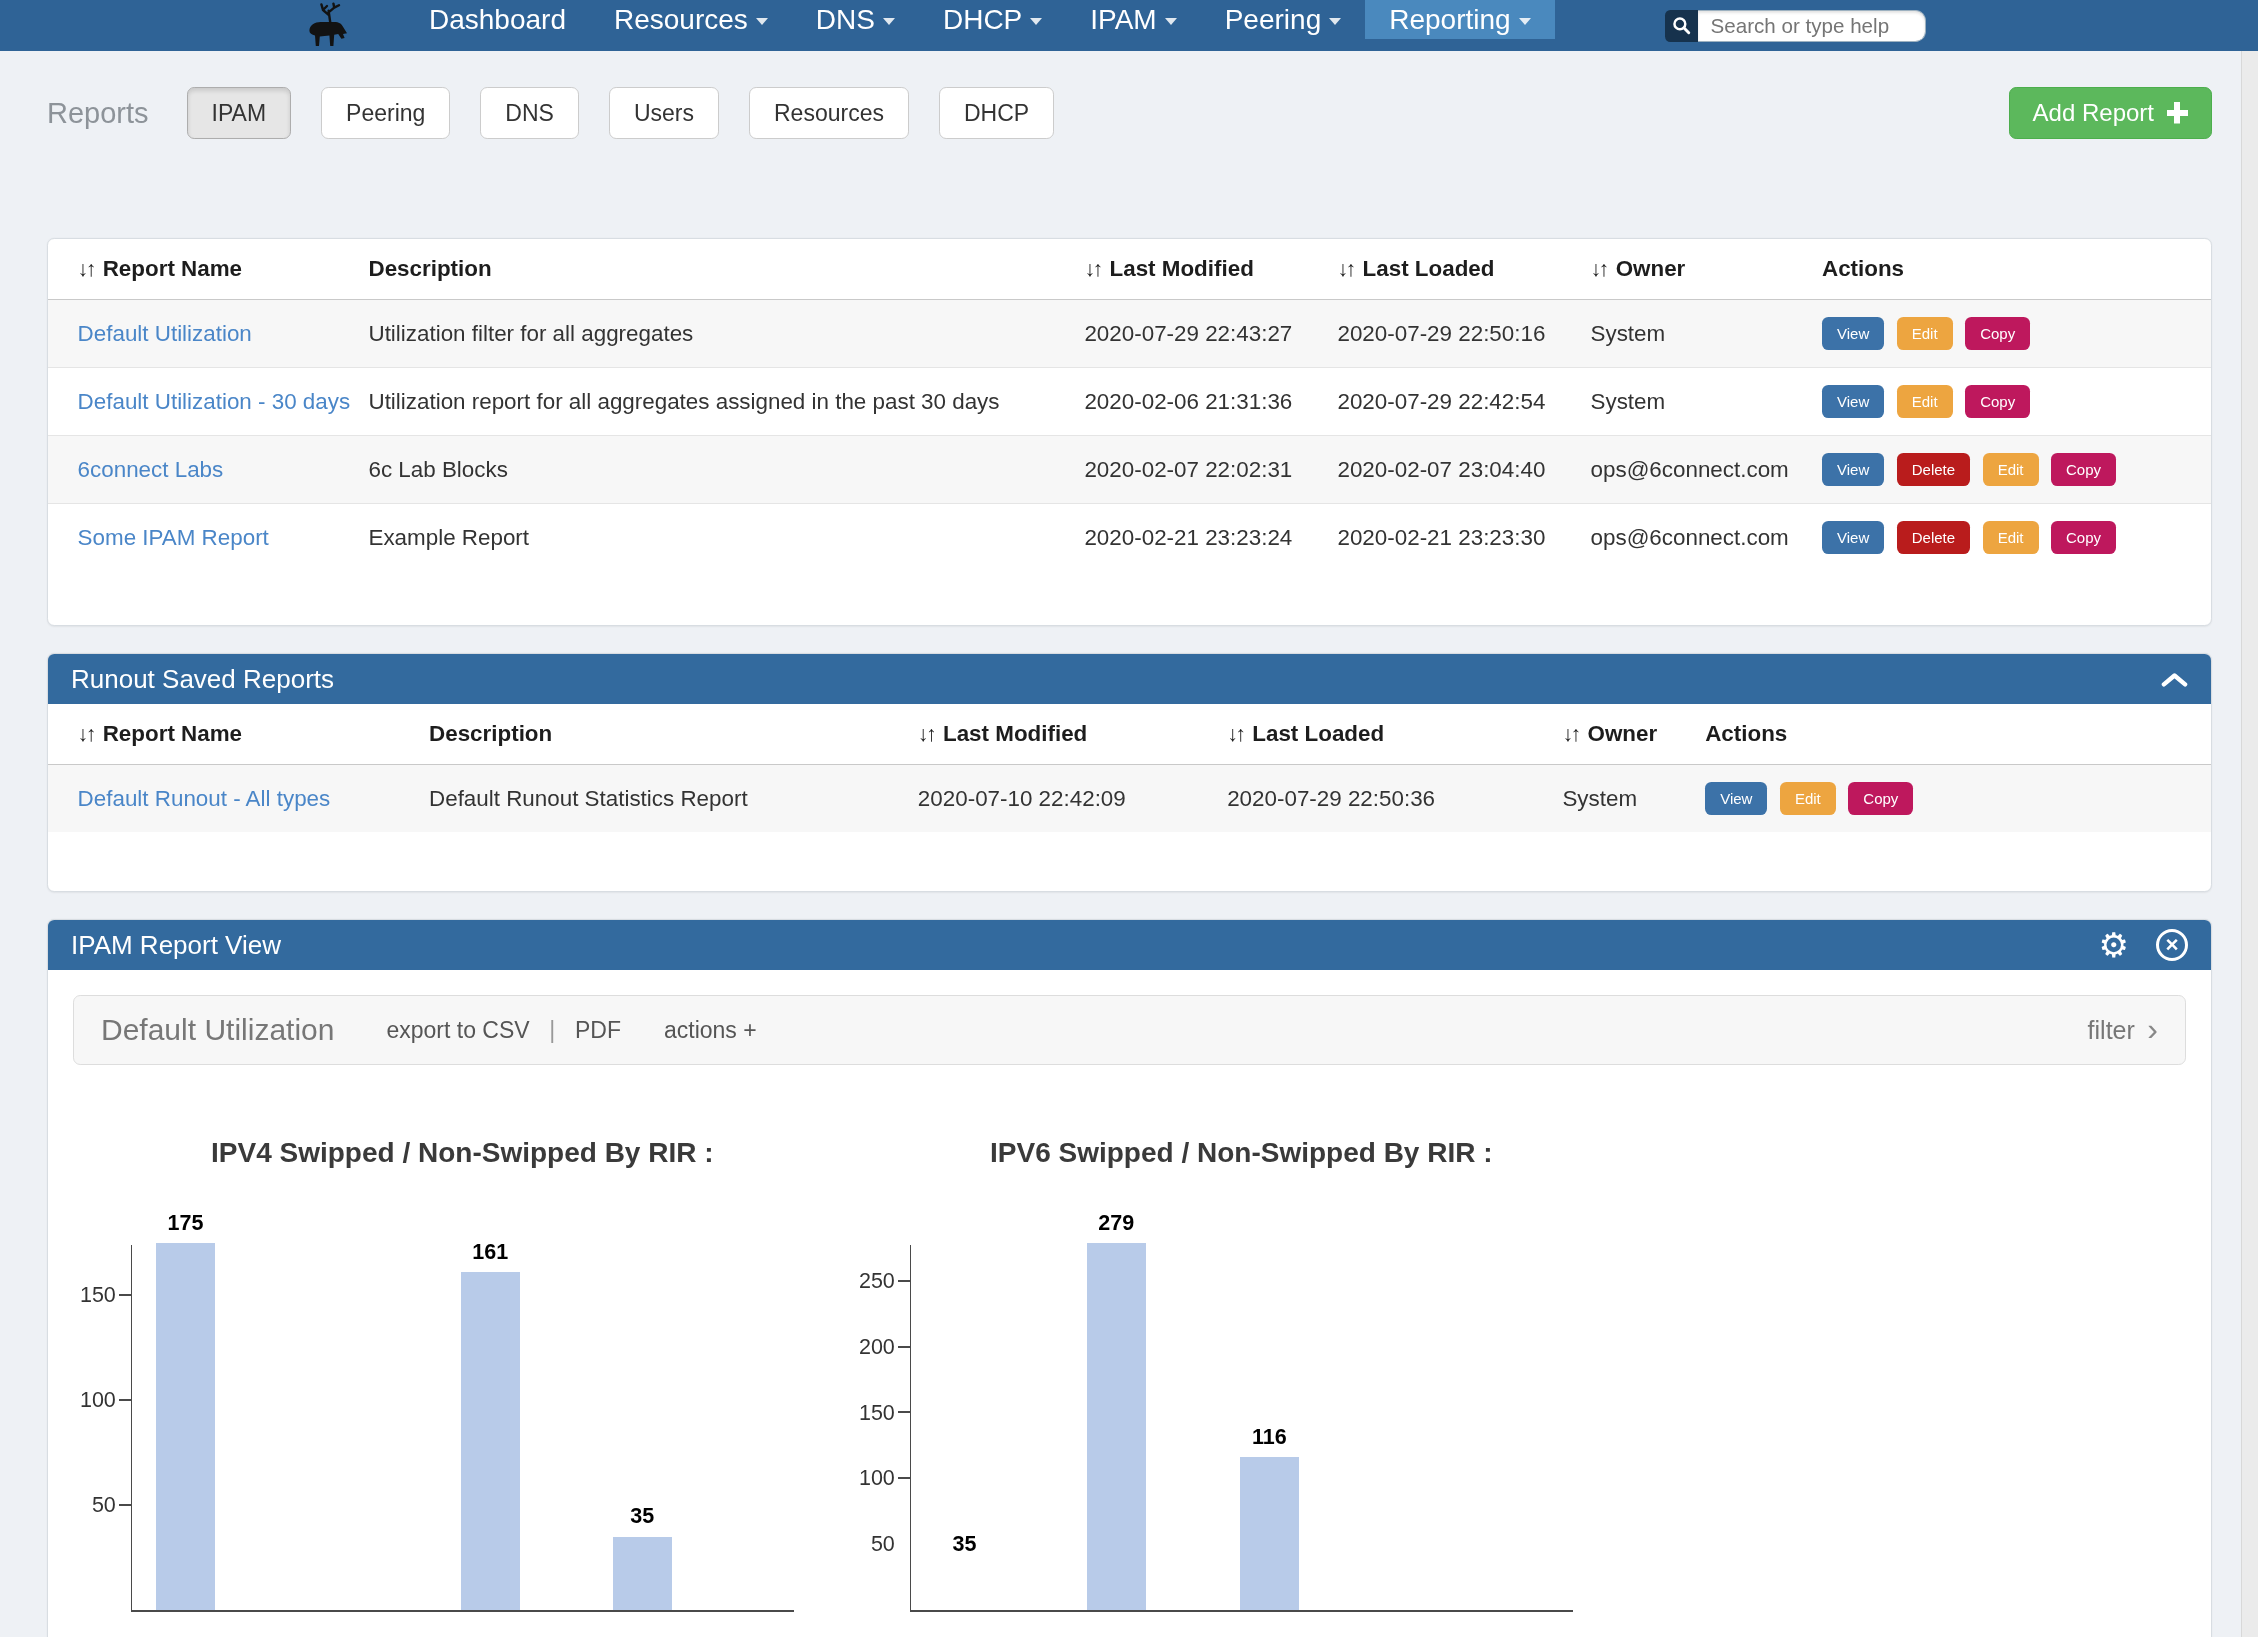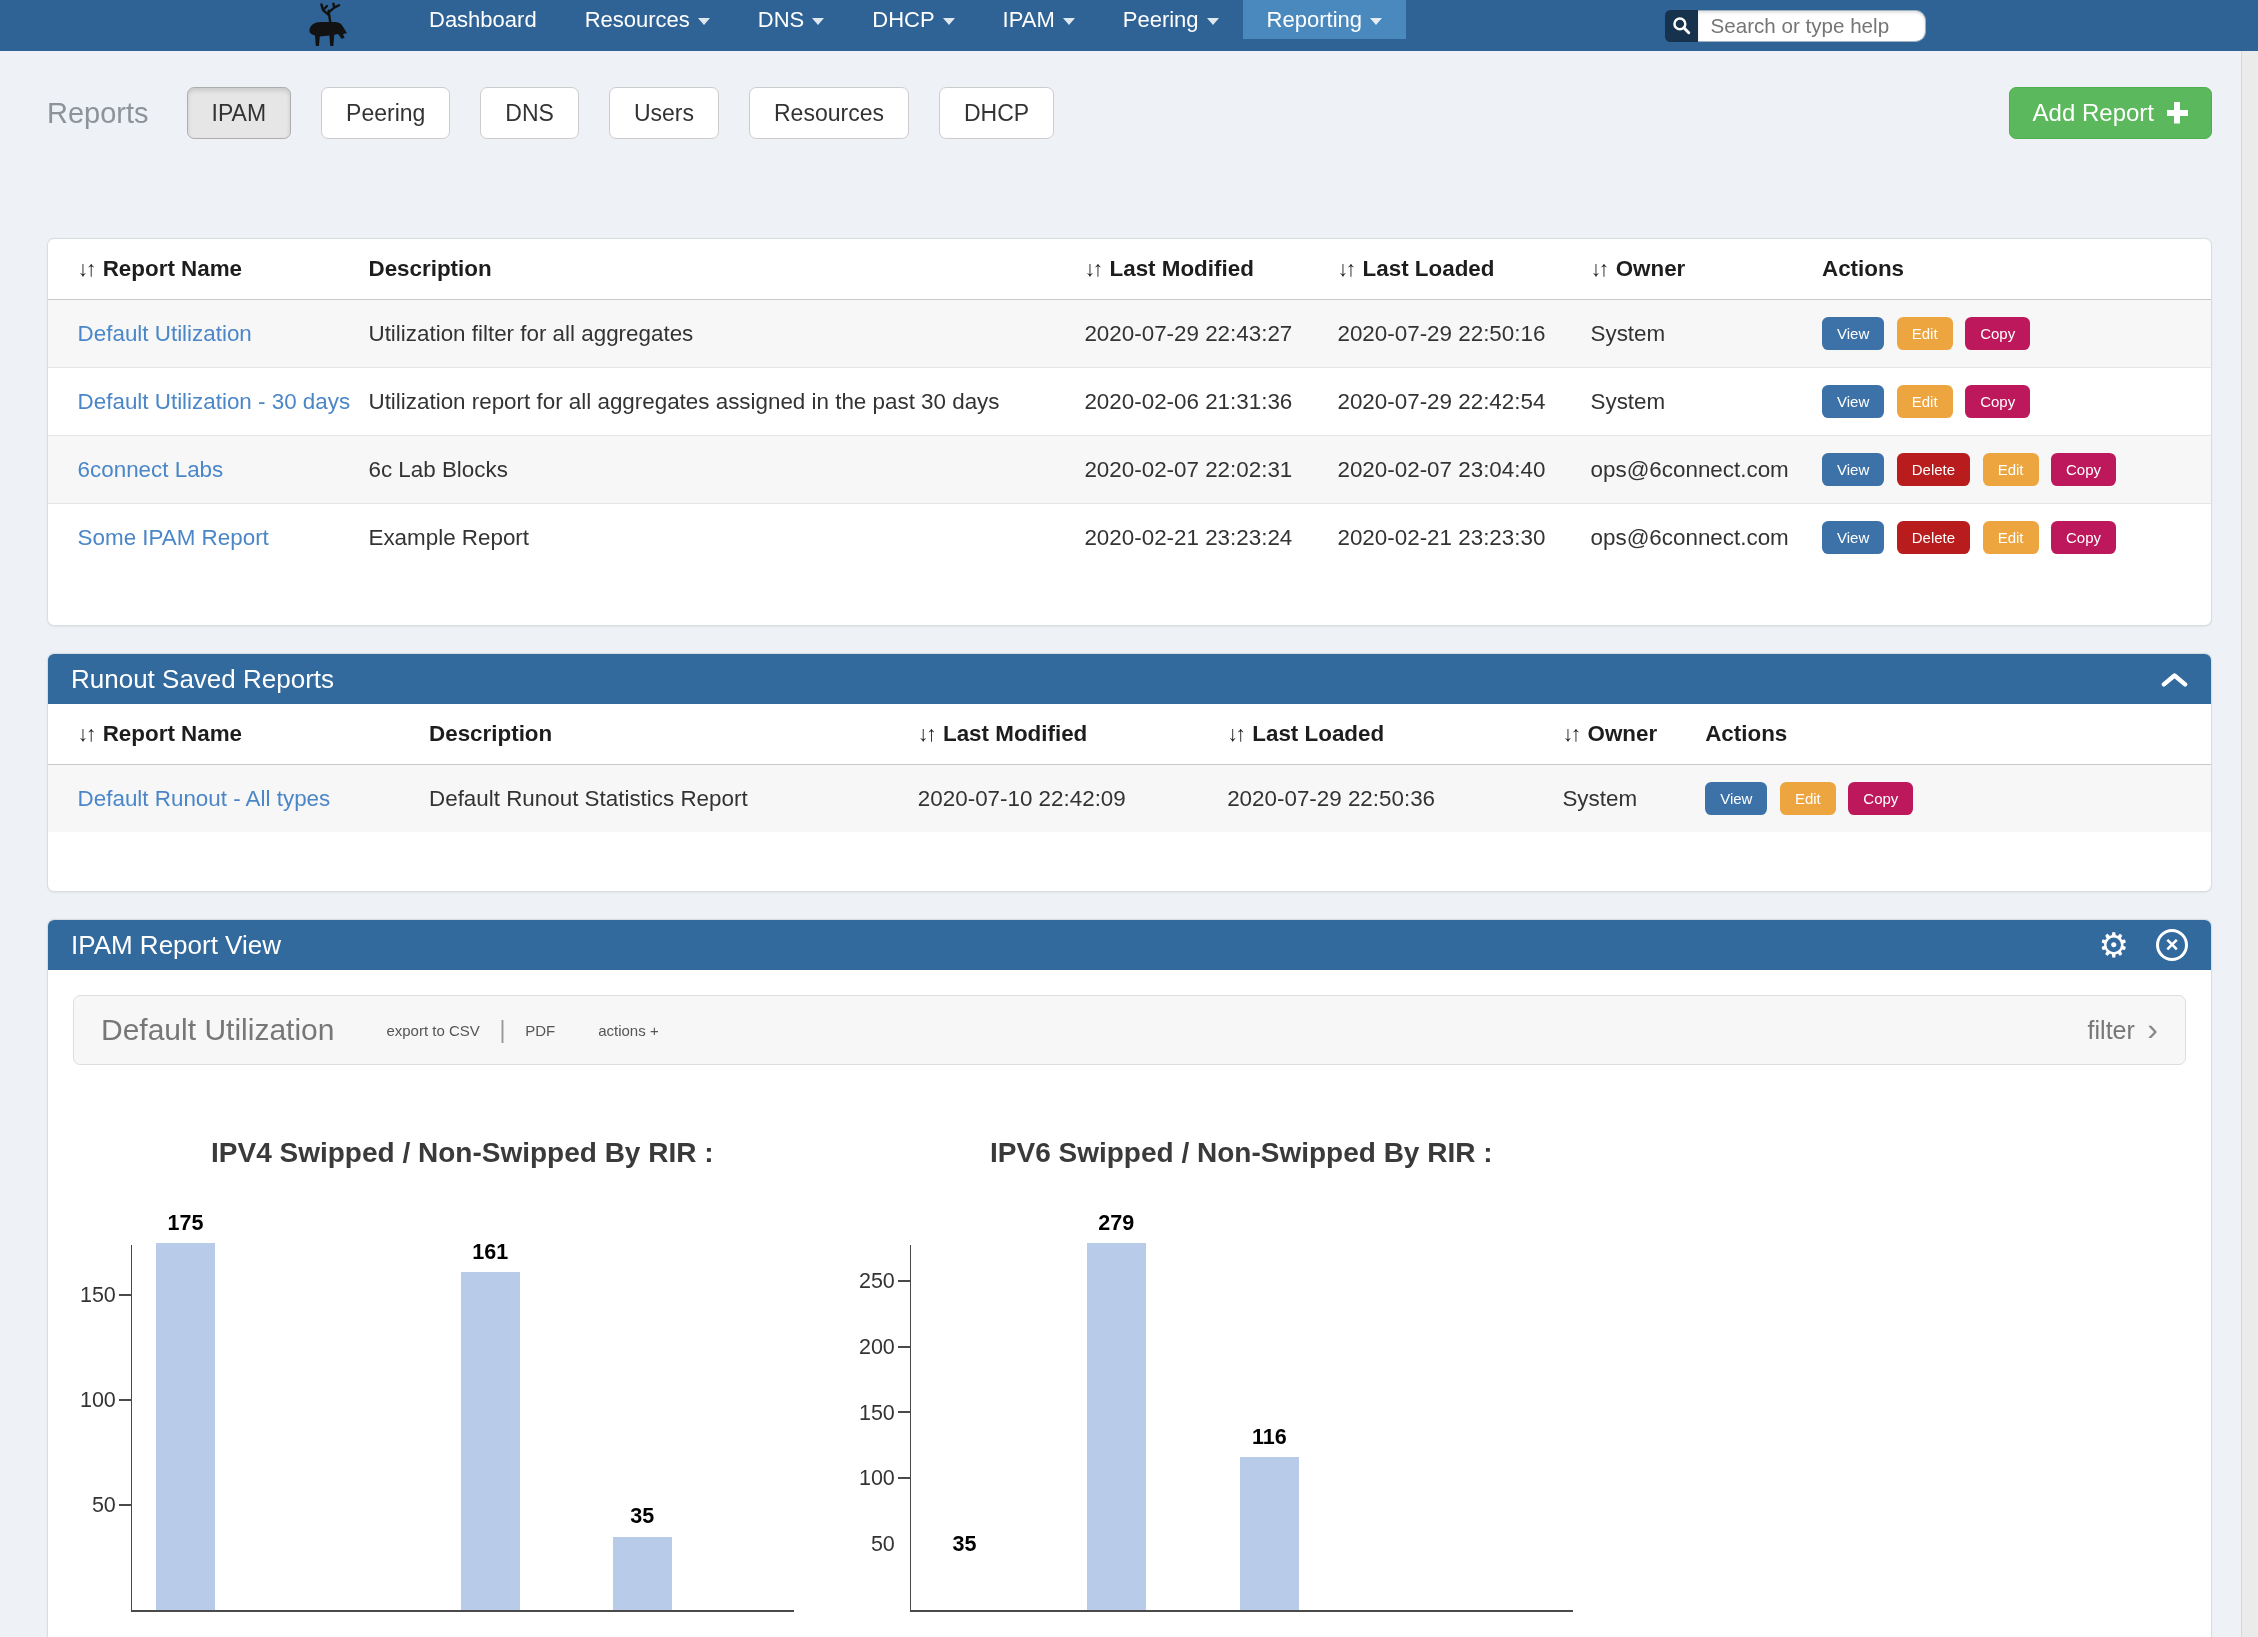--- a/index.html
+++ b/index.html
@@ -10,21 +10,21 @@
     background:#eef1f5;
   }
 
   
   .topnav {
     height:51px; background:#2f6396; display:flex; align-items:center; position:relative;
   }
   .logo { margin-left:303px; display:flex; align-items:center; }
   .nav-items { display:flex; margin-left:54px; height:51px; }
   .nav-item {
-    color:#fff; font-size:22px; padding:8px 24px; display:flex; align-items:center; gap:8px;
+    color:#fff; font-size:28px; padding:8px 24px; display:flex; align-items:center; gap:8px;
     cursor:pointer; height:39px;
   }
   .nav-item.active { background:#4a89be; }
   .caret {
     width:0; height:0; border-left:6.3px solid transparent; border-right:6.3px solid transparent;
     border-top:7.2px solid rgba(255,255,255,.85); margin-top:3.6px;
   }
   .search-wrap { margin-left:auto; margin-right:333px; display:flex; align-items:center; height:32px; }
   .search-icon-box {
     width:33px; height:32px; background:#16324d; border-radius:5.4px 0 0 5.4px;
@@ -106,21 +106,21 @@
   .btn-copy   { background:#be185d; }
   .btn-delete { background:#b91c1c; }
 
   
   .report-body { padding:25px; }
   .report-toolbar {
     background:#f7f7f7; border:0.9px solid #ddd; border-radius:7.2px; height:70px;
     display:flex; align-items:center; padding:0 27px;
   }
   .report-name { font-size:30px; color:#777; }
-  .tb-link { font-size:15px; color:#555; cursor:pointer; }
+  .tb-link { font-size:23px; color:#555; cursor:pointer; }
   .tb-sep { font-size:23px; color:#999; margin:0 19.7px; }
   .tb-export { margin-left:52px; }
   .tb-actions { margin-left:43px; }
   .tb-filter { margin-left:auto; display:flex; align-items:center; gap:12.5px; color:#777; font-size:25px; cursor:pointer; }
   .tb-filter .chev-right { font-size:32px; color:#888; line-height:0.8; }
 
   
   .charts-row { display:flex; gap:54px; padding-left:1.8px; margin-top:72px; }
   .chart { width:725px; }
   .chart-title { width:663px; margin-left:56px; text-align:center; font-size:28px; font-weight:bold; color:#3a3a3a; }

